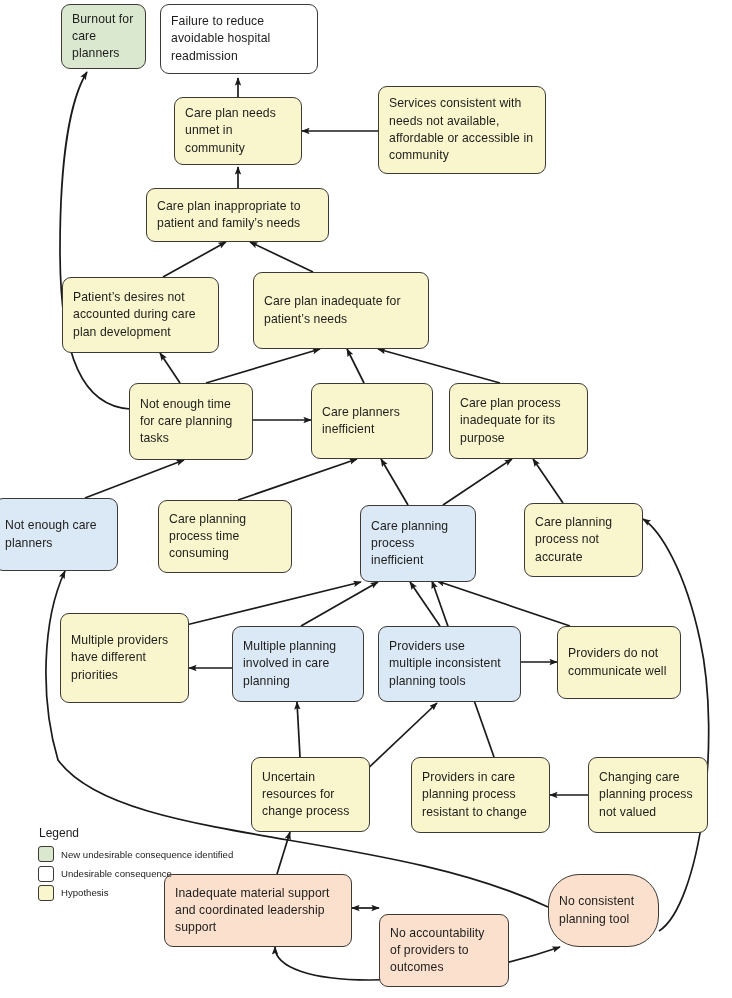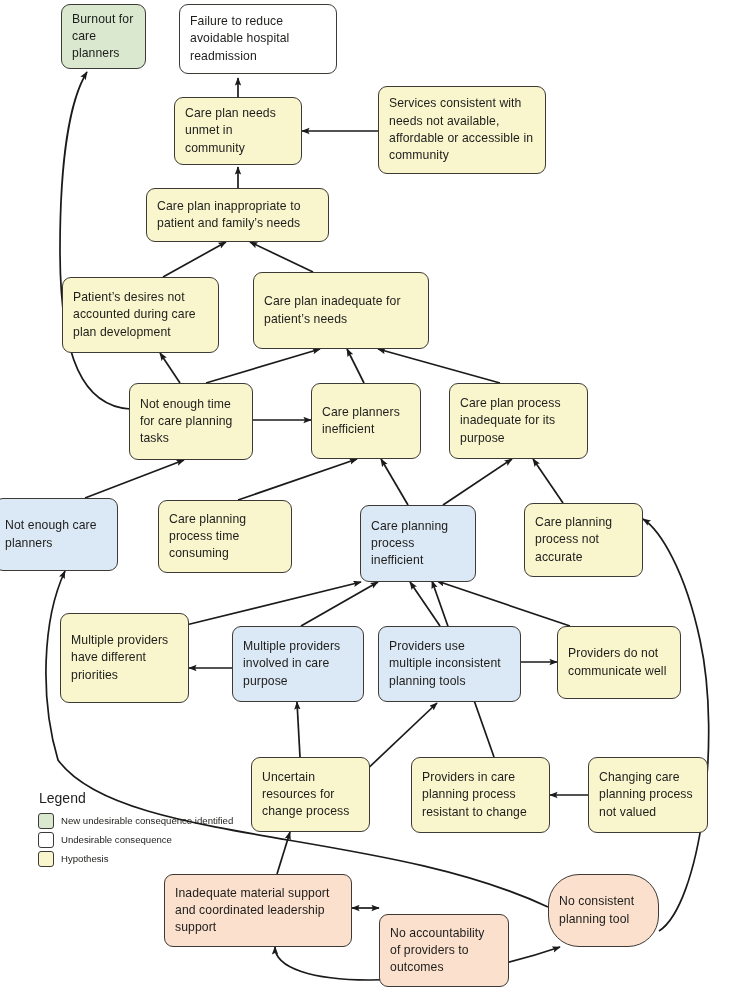--- a/index.html
+++ b/index.html
@@ -43,23 +43,24 @@
 
   
   #legend{
     position:absolute;
     left:38px; top:790px;
     font-size:9.6px;
     color:#1d1d1b;
     line-height:1.2;
   }
   #legend .legend-title{
-    font-size:14px;
+    font-size:12px;
     margin-bottom:6px;
     padding-left:1px;
+    margin-top:36px;
   }
   #legend .legend-row{
     display:flex;
     align-items:center;
     margin-bottom:3.2px;
   }
   #legend .swatch{
     width:14px;height:14px;
     border:1.2px solid #3d3a35;
     border-radius:3px;
@@ -144,21 +145,21 @@
       <path d="M659,931 C700,905 722,740 700,640 C685,570 660,530 643,519" marker-end="url(#ah)"></path>
 
       <path d="M548,907 C380,828 120,845 58,760 C40,700 42,620 65,571" marker-end="url(#ah)"></path>
     </g>
   </svg>
 
   <div class="node c-green" style="left:61px;  top:4px;   width:85px;  height:65px;">
     <span>Burnout for care planners</span>
   </div>
 
-  <div class="node c-white" style="left:160px; top:4px;   width:158px; height:70px;margin-left:19px;">
+  <div class="node c-white" style="left:160px; top:4px;   width:158px; height:70px;">
     <span>Failure to reduce avoidable hospital readmission</span>
   </div>
 
   <div class="node c-yellow" style="left:174px; top:97px;  width:128px; height:68px;">
     <span>Care plan needs unmet in community</span>
   </div>
 
   <div class="node c-yellow" style="left:378px; top:86px;  width:168px; height:88px;">
     <span>Services consistent with needs not available, affordable or accessible in community</span>
   </div>
@@ -172,21 +173,21 @@
   </div>
 
   <div class="node c-yellow" style="left:253px; top:272px; width:176px; height:77px;">
     <span>Care plan inadequate for patient’s needs</span>
   </div>
 
   <div class="node c-yellow" style="left:129px; top:383px; width:124px; height:77px;">
     <span>Not enough time for care planning tasks</span>
   </div>
 
-  <div class="node c-yellow" style="left:311px; top:383px; width:110px; height:76px;">
+  <div class="node c-yellow" style="left:311px; top:383px; width:122px; height:76px;">
     <span>Care planners inefficient</span>
   </div>
 
   <div class="node c-yellow" style="left:449px; top:383px; width:139px; height:76px;">
     <span>Care plan process inadequate for its purpose</span>
   </div>
 
   <div class="node c-blue" style="left:-6px;  top:498px; width:124px; height:73px;">
     <span>Not enough care planners</span>
   </div>
@@ -201,21 +202,21 @@
 
   <div class="node c-yellow" style="left:524px; top:503px; width:119px; height:74px;">
     <span>Care planning process not accurate</span>
   </div>
 
   <div class="node c-yellow" style="left:60px;  top:613px; width:129px; height:90px;">
     <span>Multiple providers have different priorities</span>
   </div>
 
   <div class="node c-blue" style="left:232px; top:626px; width:132px; height:76px;">
-    <span>Multiple providers involved in care purpose</span>
+    <span>Multiple planning involved in care planning</span>
   </div>
 
   <div class="node c-blue" style="left:378px; top:626px; width:143px; height:76px;">
     <span>Providers use multiple inconsistent planning tools</span>
   </div>
 
   <div class="node c-yellow" style="left:557px; top:626px; width:124px; height:73px;">
     <span>Providers do not communicate well</span>
   </div>
 

